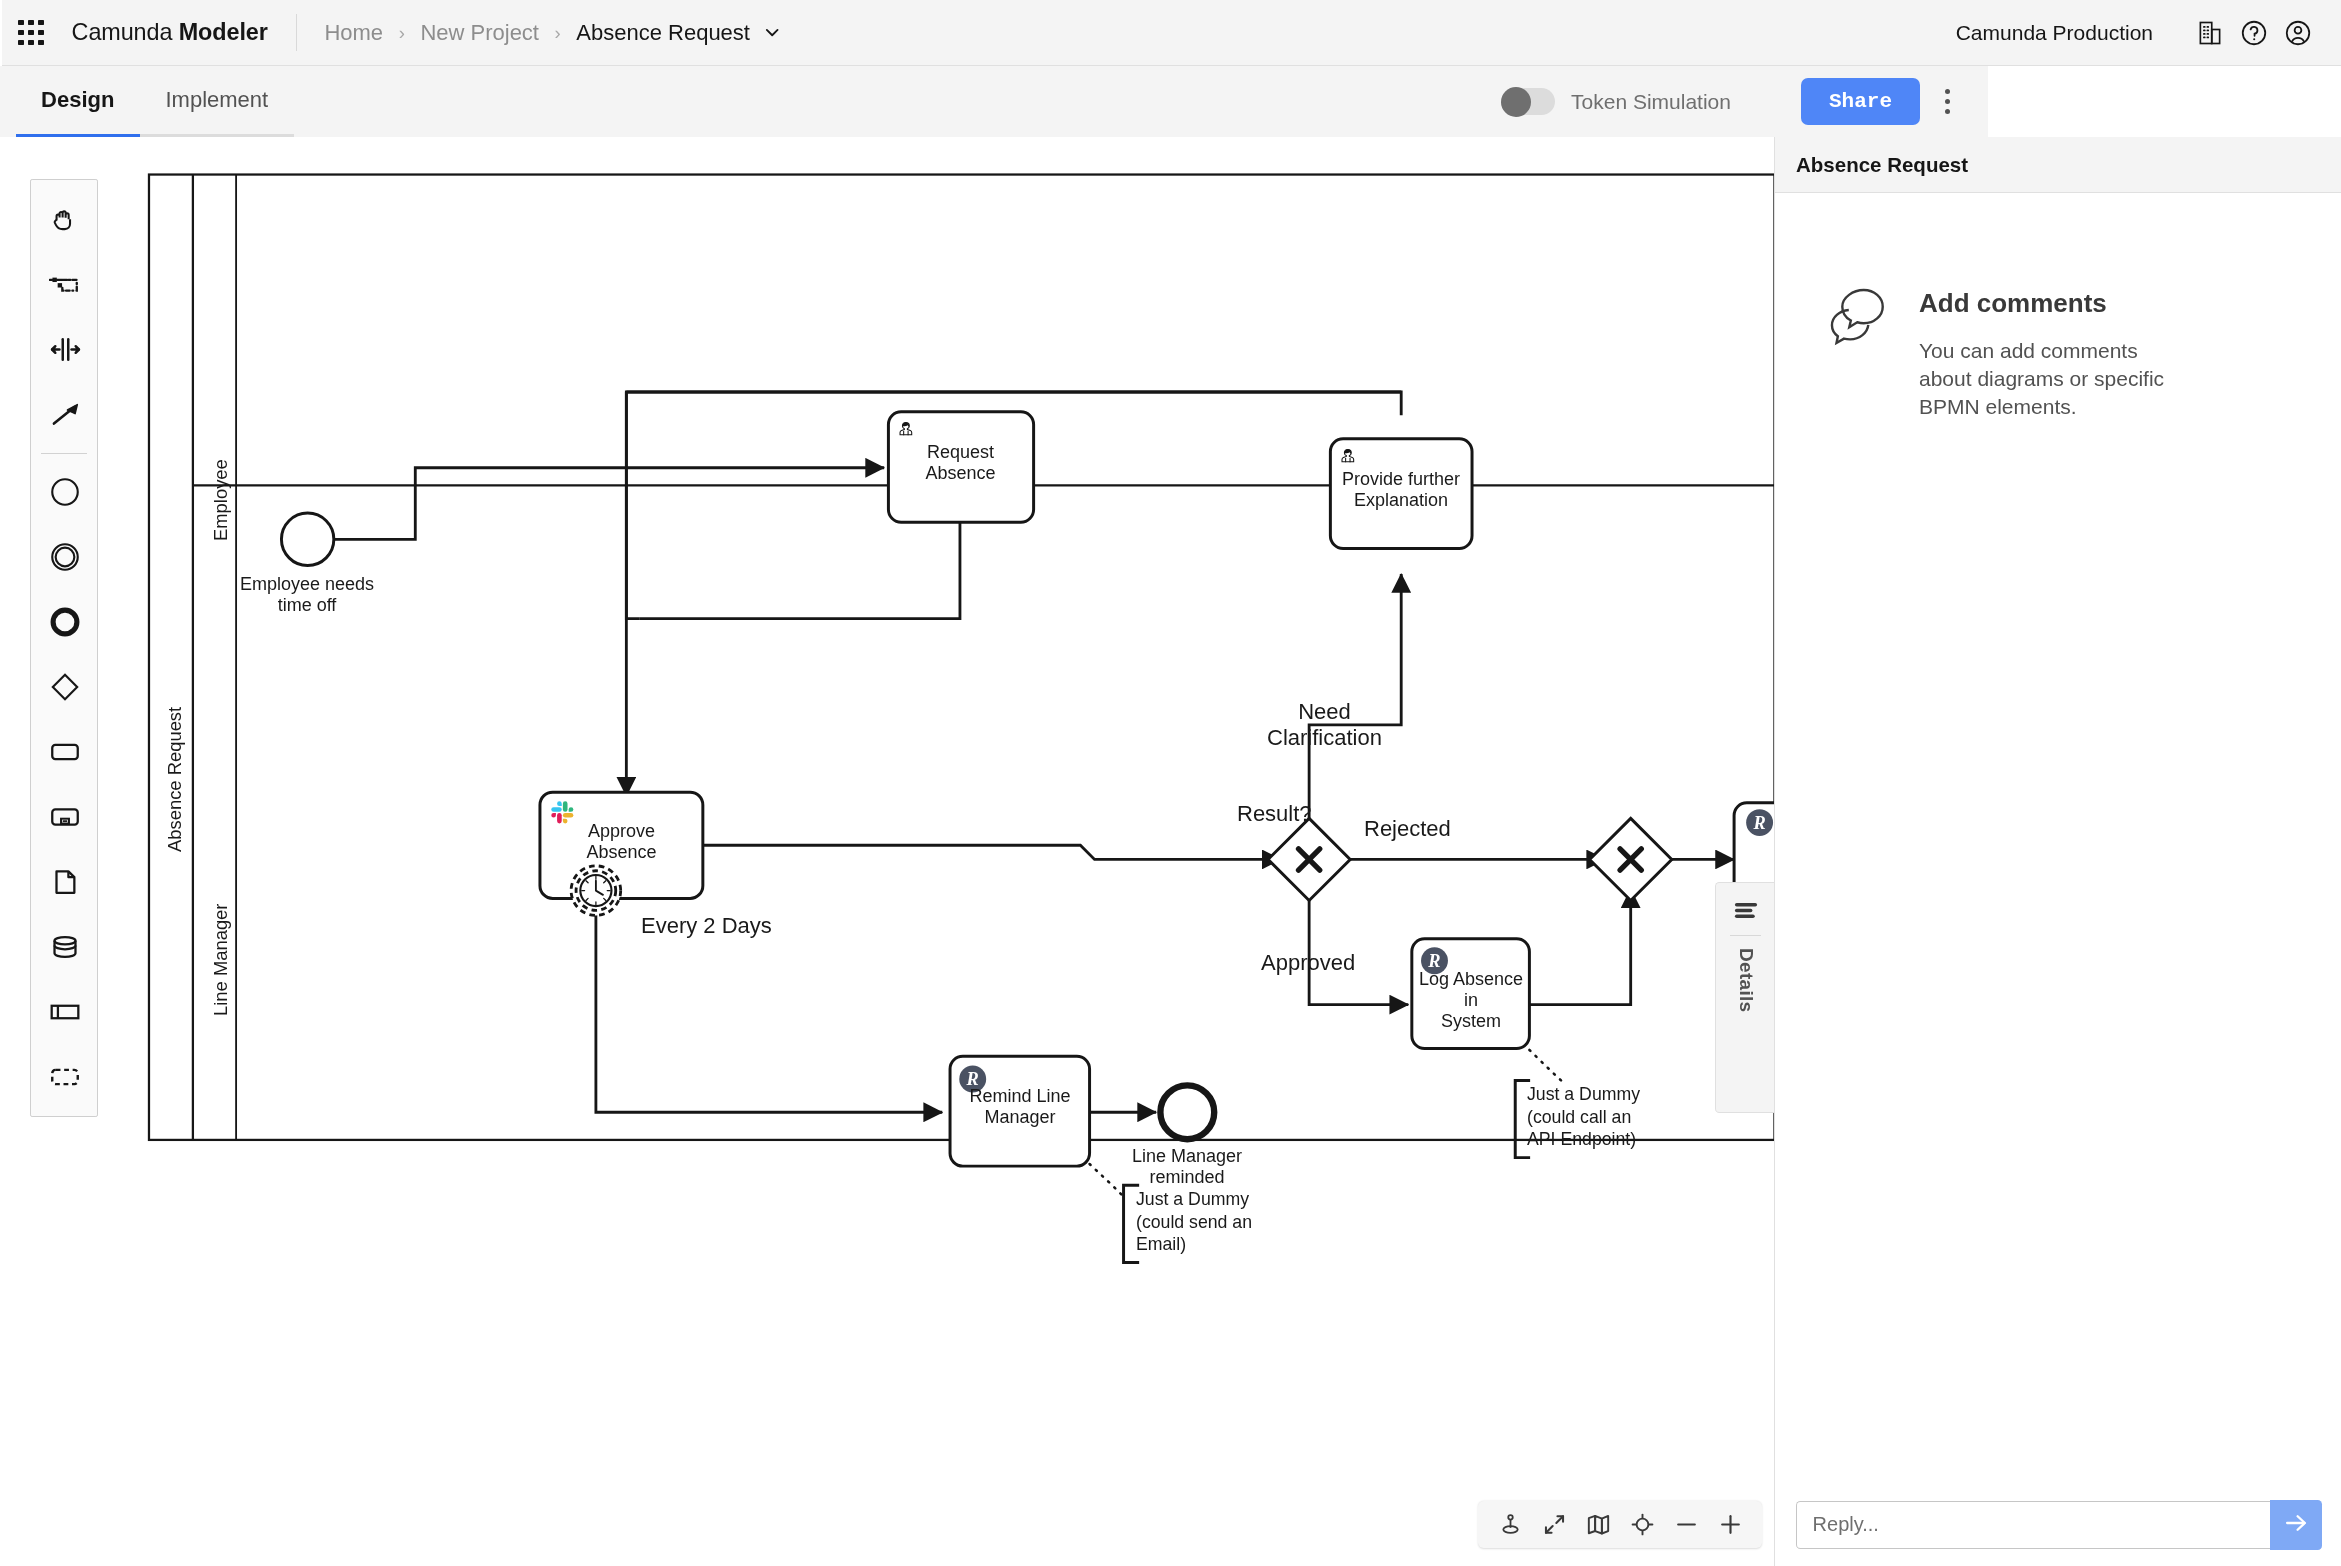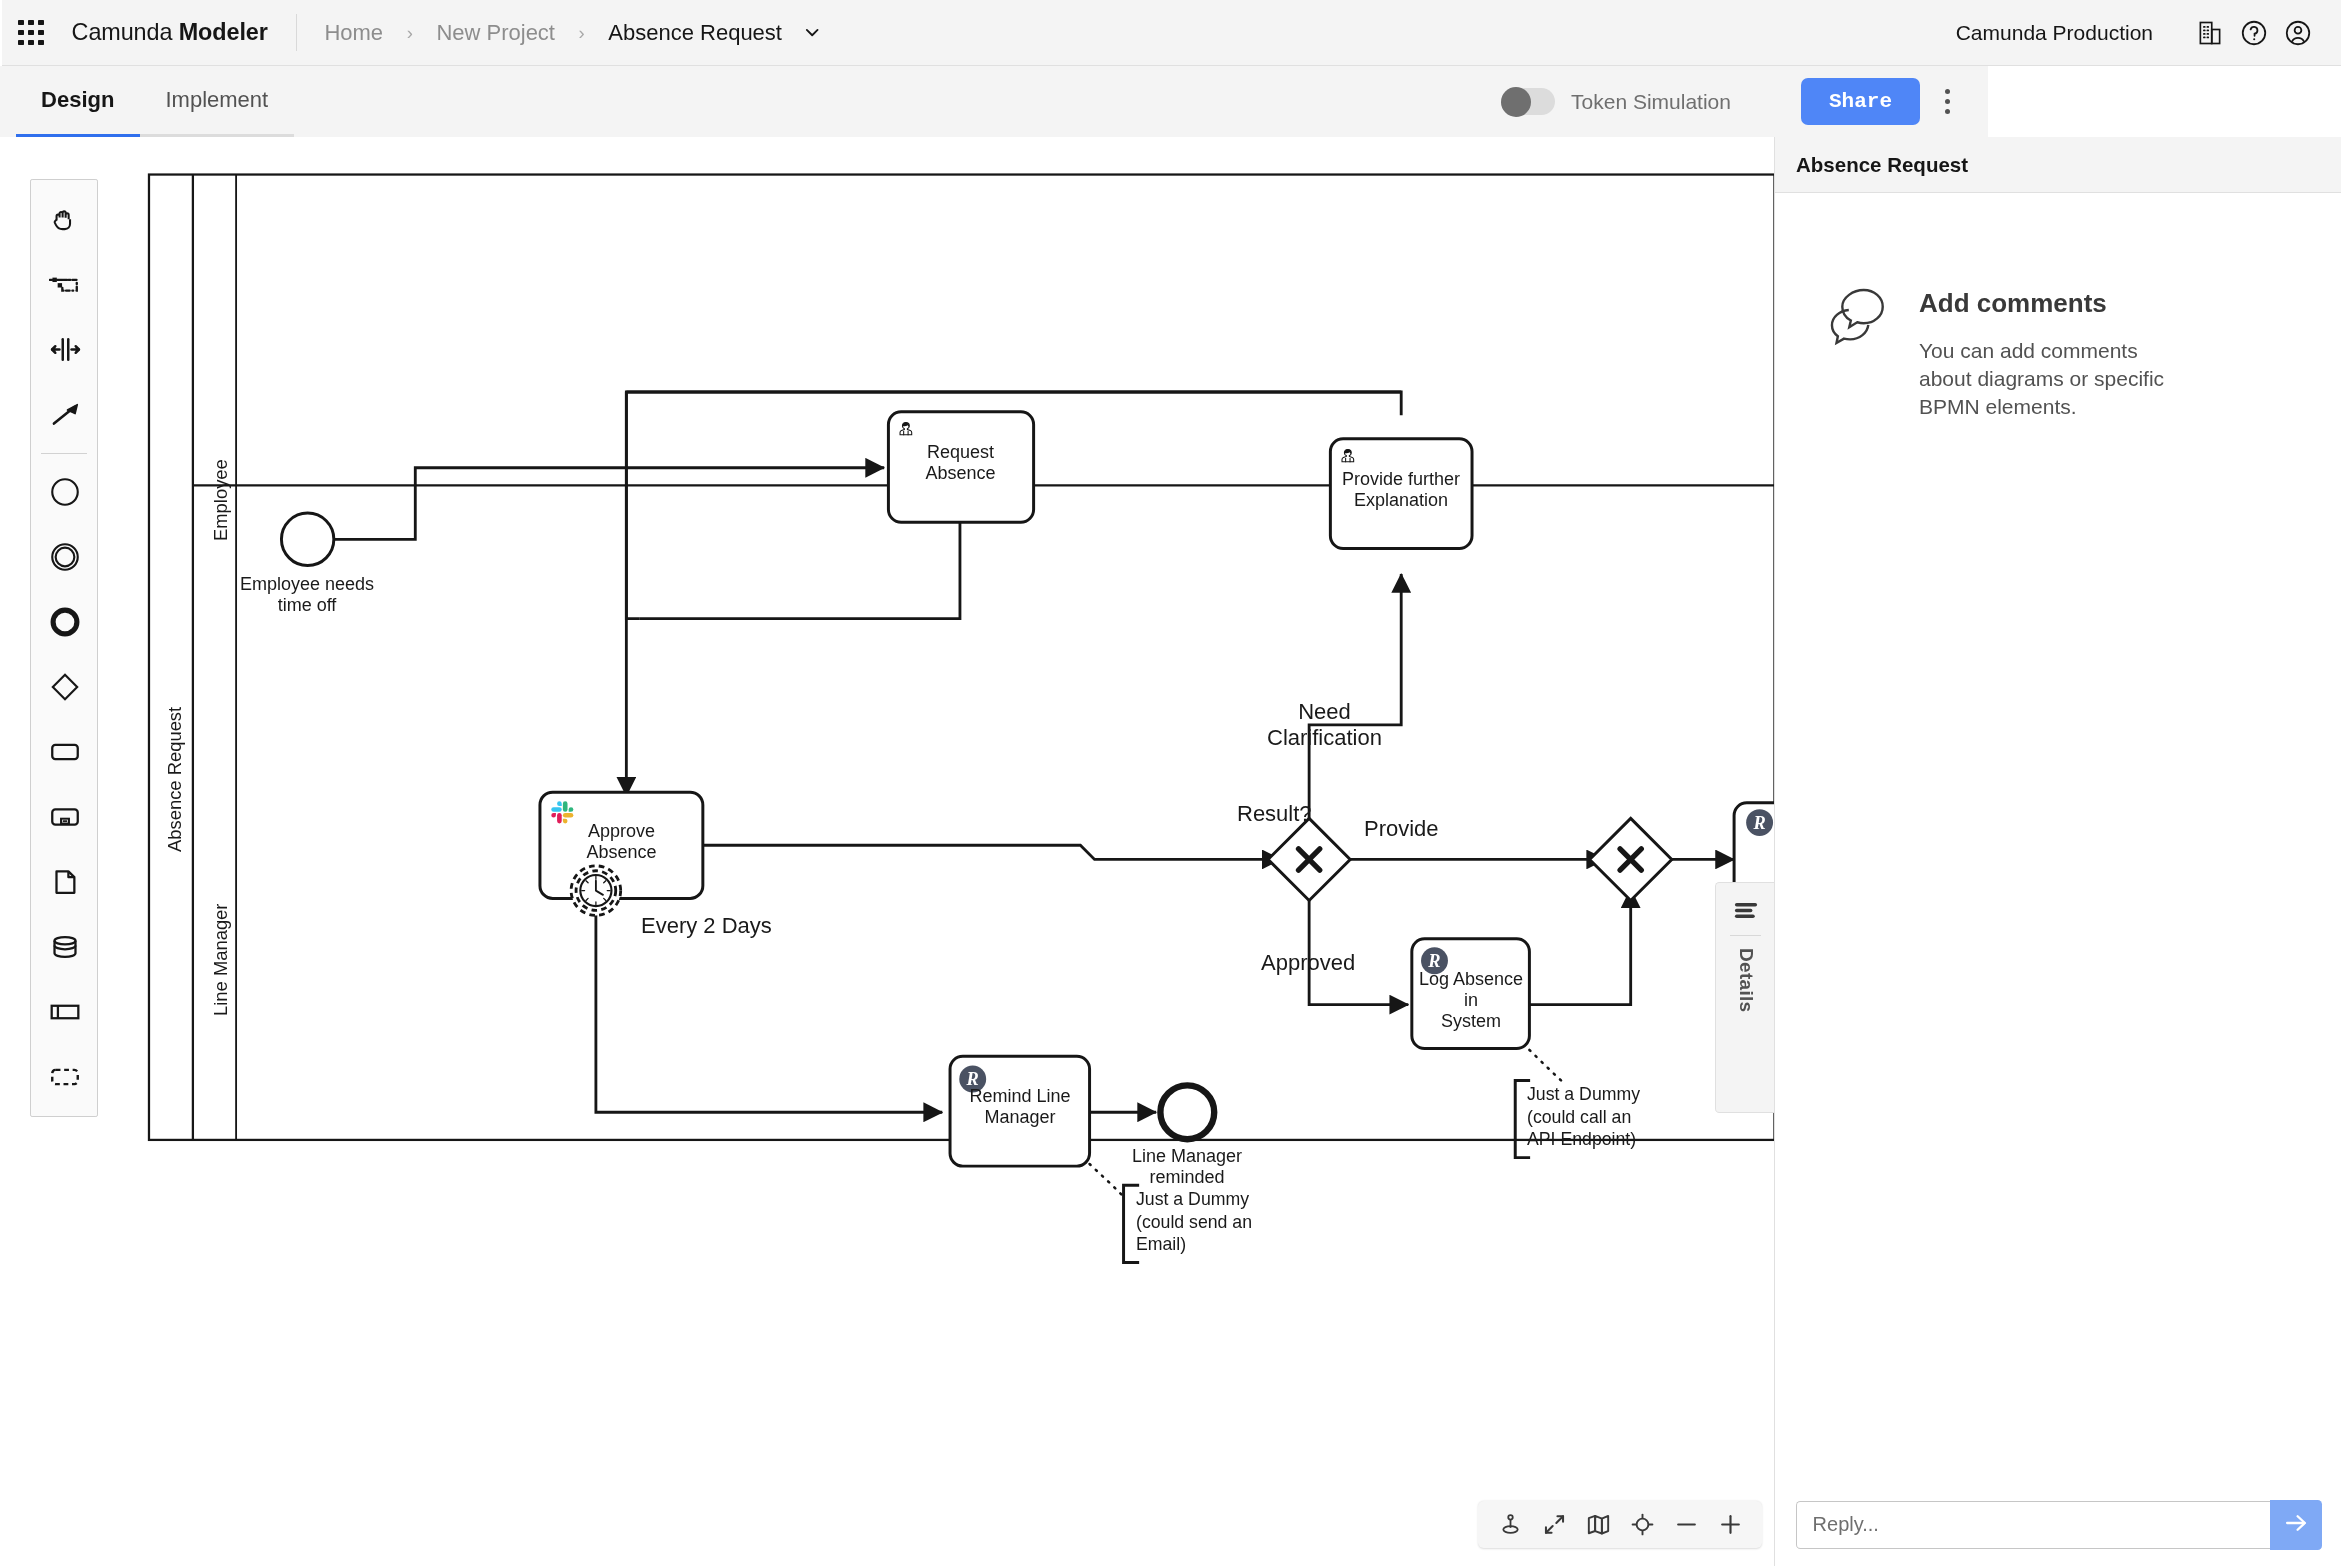--- a/index.html
+++ b/index.html
@@ -28,21 +28,21 @@
     cursor: pointer;
   }
   .waffle i { display:block; width: 5.7px; height: 5.7px; background: #161616; border-radius: 0.7px; }
   .brand {
     margin-left: 27px; font-size: 23.4px; color: #161616; letter-spacing: -0.1px;
     white-space: nowrap;
   }
   .brand b { font-weight: 700; }
   .brand span.light { font-weight: 400; }
   .vdiv { width: 0.7px; height: 37px; background: #d9d9d9; margin-left: 28px; }
-  .crumbs { display: flex; align-items: center; margin-left: 28px; gap: 8px; }
+  .crumbs { display: flex; align-items: center; margin-left: 28px; gap: 0; }
   .crumb { font-size: 22px; color: #8d8d8d; white-space: nowrap; cursor: pointer; }
   .crumb.active { color: #161616; }
   .crumb-sep { font-size: 18.4px; color: #a8a8a8; margin: 0 15.6px; user-select: none; }
   .crumb-caret { margin-left: 12.8px; display:flex; align-items:center; cursor:pointer; }
   .topbar-right { margin-left: auto; display: flex; align-items: center; gap: 0; padding-right: 24px; }
   .org-name { font-size: 21px; color: #161616; white-space: nowrap; margin-right: 35px; }
   .icon-btn {
     width: 44px; height: 44px; display: flex; align-items: center; justify-content: center;
     cursor: pointer; border-radius: 2.1px;
   }
@@ -425,21 +425,21 @@
   <div class="bpmn-label" style="left:540px; top:684px; width:163px;">Approve
 Absence</div>
 
   <div class="bpmn-flowlabel" style="left:641px; top:776px;">Every 2 Days</div>
 
   <div class="bpmn-flowlabel" style="left:1237px; top:664px;">Result?</div>
 
   <div class="bpmn-flowlabel" style="left:1267px; top:562px; text-align:center;">Need
 Clarification</div>
 
-  <div class="bpmn-flowlabel" style="left:1364px; top:679px;">Provide</div>
+  <div class="bpmn-flowlabel" style="left:1364px; top:679px;">Rejected</div>
 
   <div class="bpmn-flowlabel" style="left:1261px; top:813px;">Approved</div>
 
   <div class="bpmn-label" style="left:1412px; top:832px; width:118px;">Log Absence in
 System</div>
 
   <div class="bpmn-label" style="left:950px; top:949px; width:140px;">Remind Line
 Manager</div>
 
   <div class="bpmn-label" style="left:1112px; top:1009px; width:150px;">Line Manager

